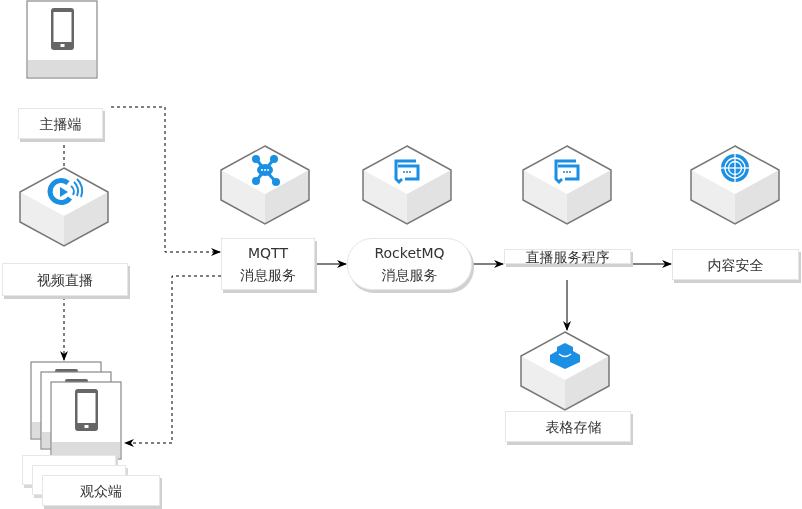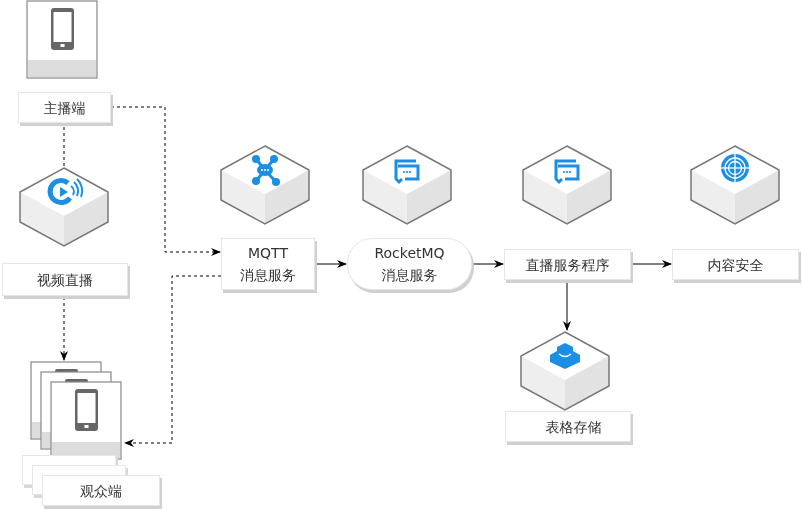--- a/index.html
+++ b/index.html
@@ -146,21 +146,21 @@
         <path d="M609,356 L565,380 L565,410 L609,386 Z" fill="#e2e2e2"></path>
         <path d="M565,332 L609,356 L609,386 L565,410 L521,386 L521,356 Z" fill="none" stroke="#777777" stroke-width="1.5"></path>
         <g>
           <path d="M565,343 L573,347 L573,351 L580,355 L580,362 L565,369 L550,362 L550,355 L557,351 L557,347 Z" fill="#1a8fe3"></path>
           <path d="M559,354 Q565,359 571,354" fill="none" stroke="#fff" stroke-width="1.4"></path>
         </g>
       </g>
     </g>
 </svg>
 
-<div class="label" style="left:18px;top:92px;width:93px;height:31px;">
+<div class="label" style="left:18px;top:108px;width:85px;height:31px;">
   <span>主播端</span>
 </div>
 
 <div class="label" style="left:2px;top:263px;width:126px;height:33px;">
   <span>视频直播</span>
 </div>
 
 <div class="ghost" style="left:22px;top:455px;width:94px;height:30px;"></div>
 <div class="ghost" style="left:32px;top:465px;width:94px;height:30px;"></div>
 <div class="label" style="left:42px;top:475px;width:118px;height:31px;">
@@ -170,21 +170,21 @@
 <div class="label" style="left:221px;top:238px;width:94px;height:52px;">
   <span>MQTT</span>
   <span>消息服务</span>
 </div>
 
 <div class="label" style="left:347px;top:238px;width:125px;height:52px;border-radius:25px;">
   <span>RocketMQ</span>
   <span>消息服务</span>
 </div>
 
-<div class="label" style="left:504px;top:249px;width:127px;height:31px;">
+<div class="label" style="left:504px;top:249px;width:127px;height:15px;">
   <span>直播服务程序</span>
 </div>
 
 <div class="label" style="left:672px;top:249px;width:127px;height:31px;align-items:center;">
   <span>内容安全</span>
 </div>
 
 <div class="label" style="left:505px;top:411px;width:126px;height:31px;padding-left:11px;">
   <span>表格存储</span>
 </div>

